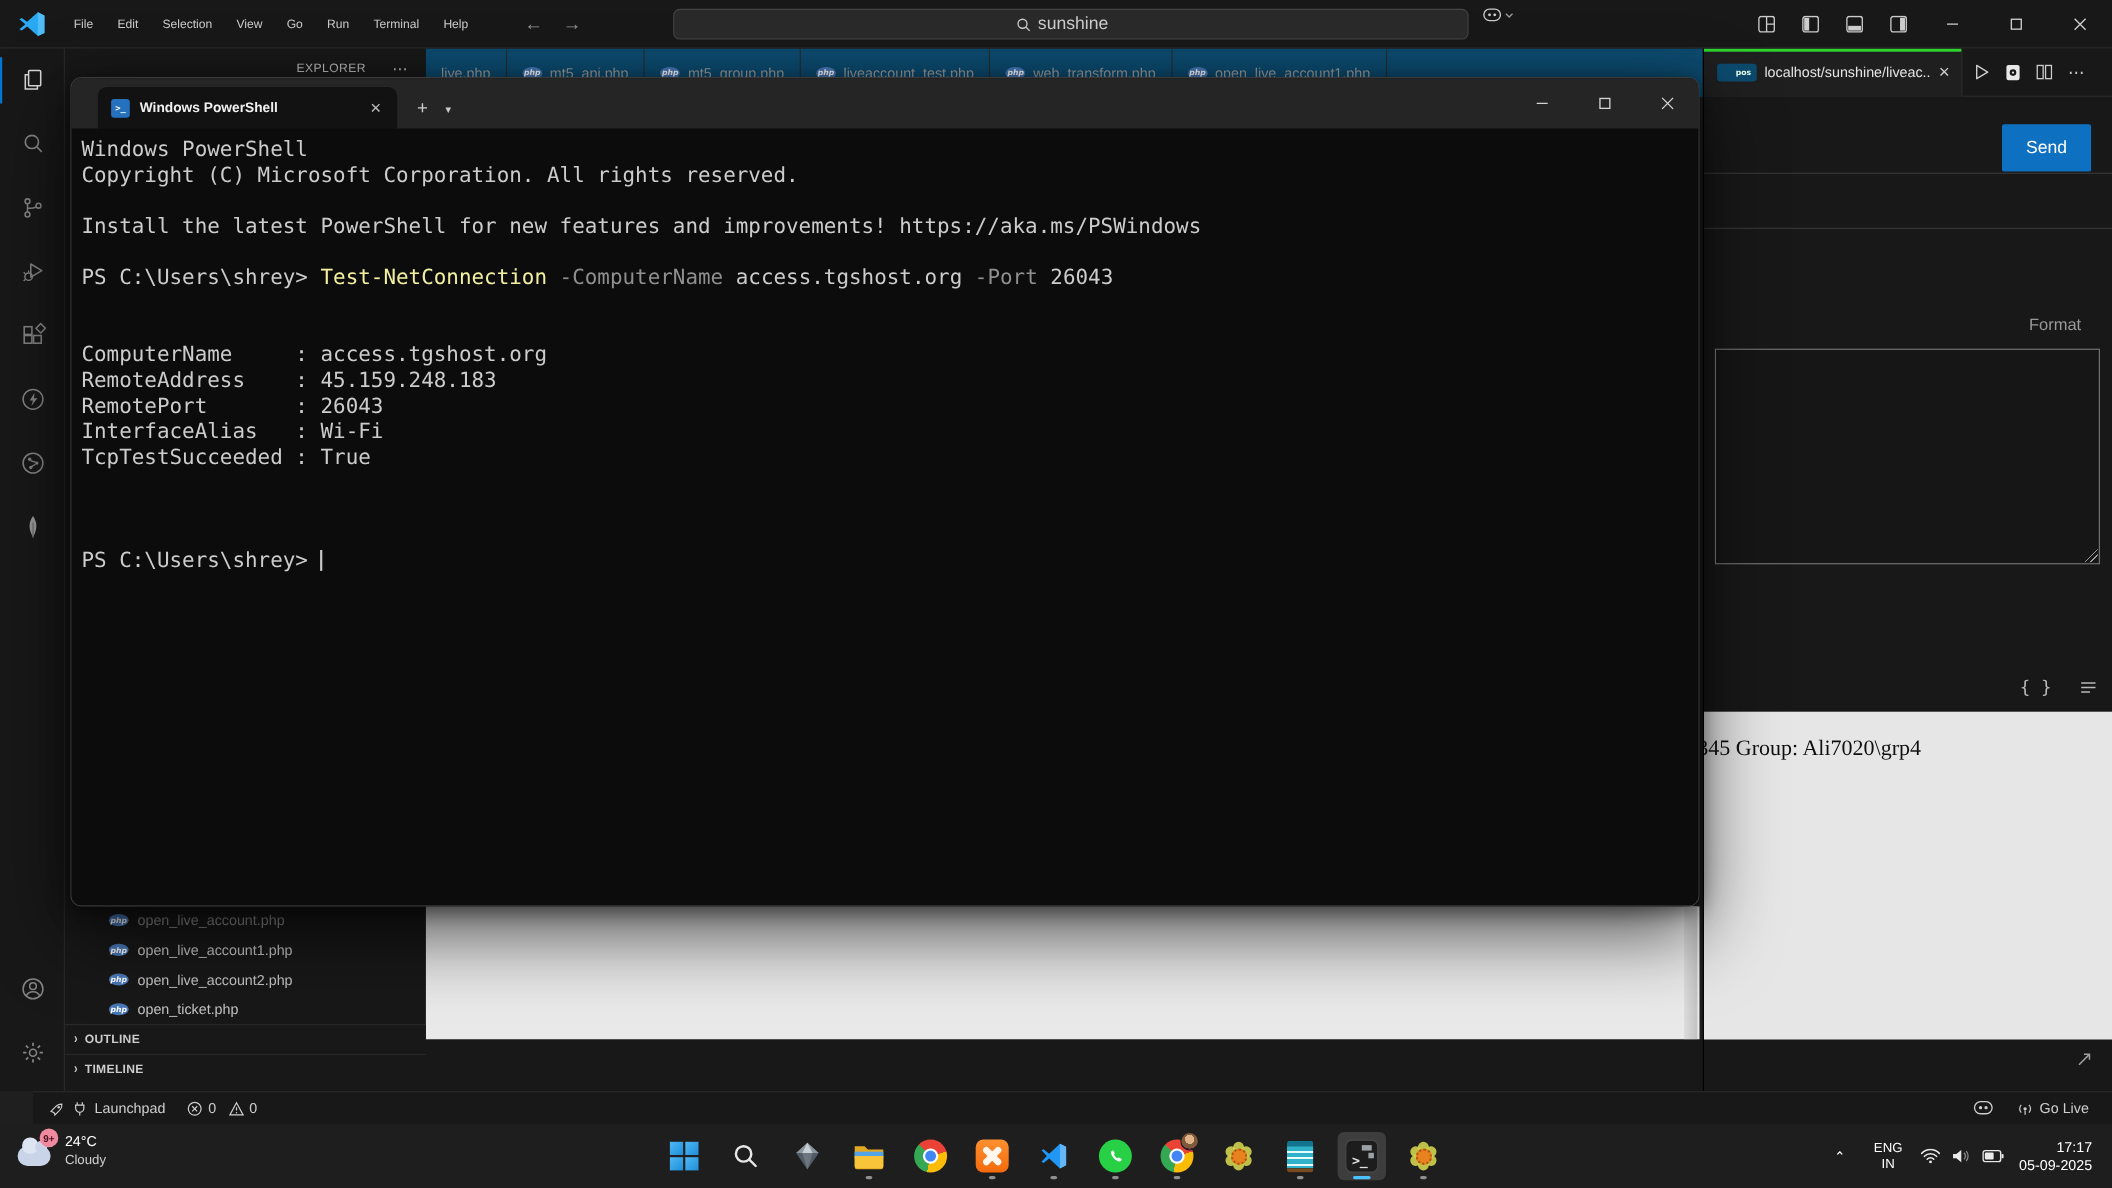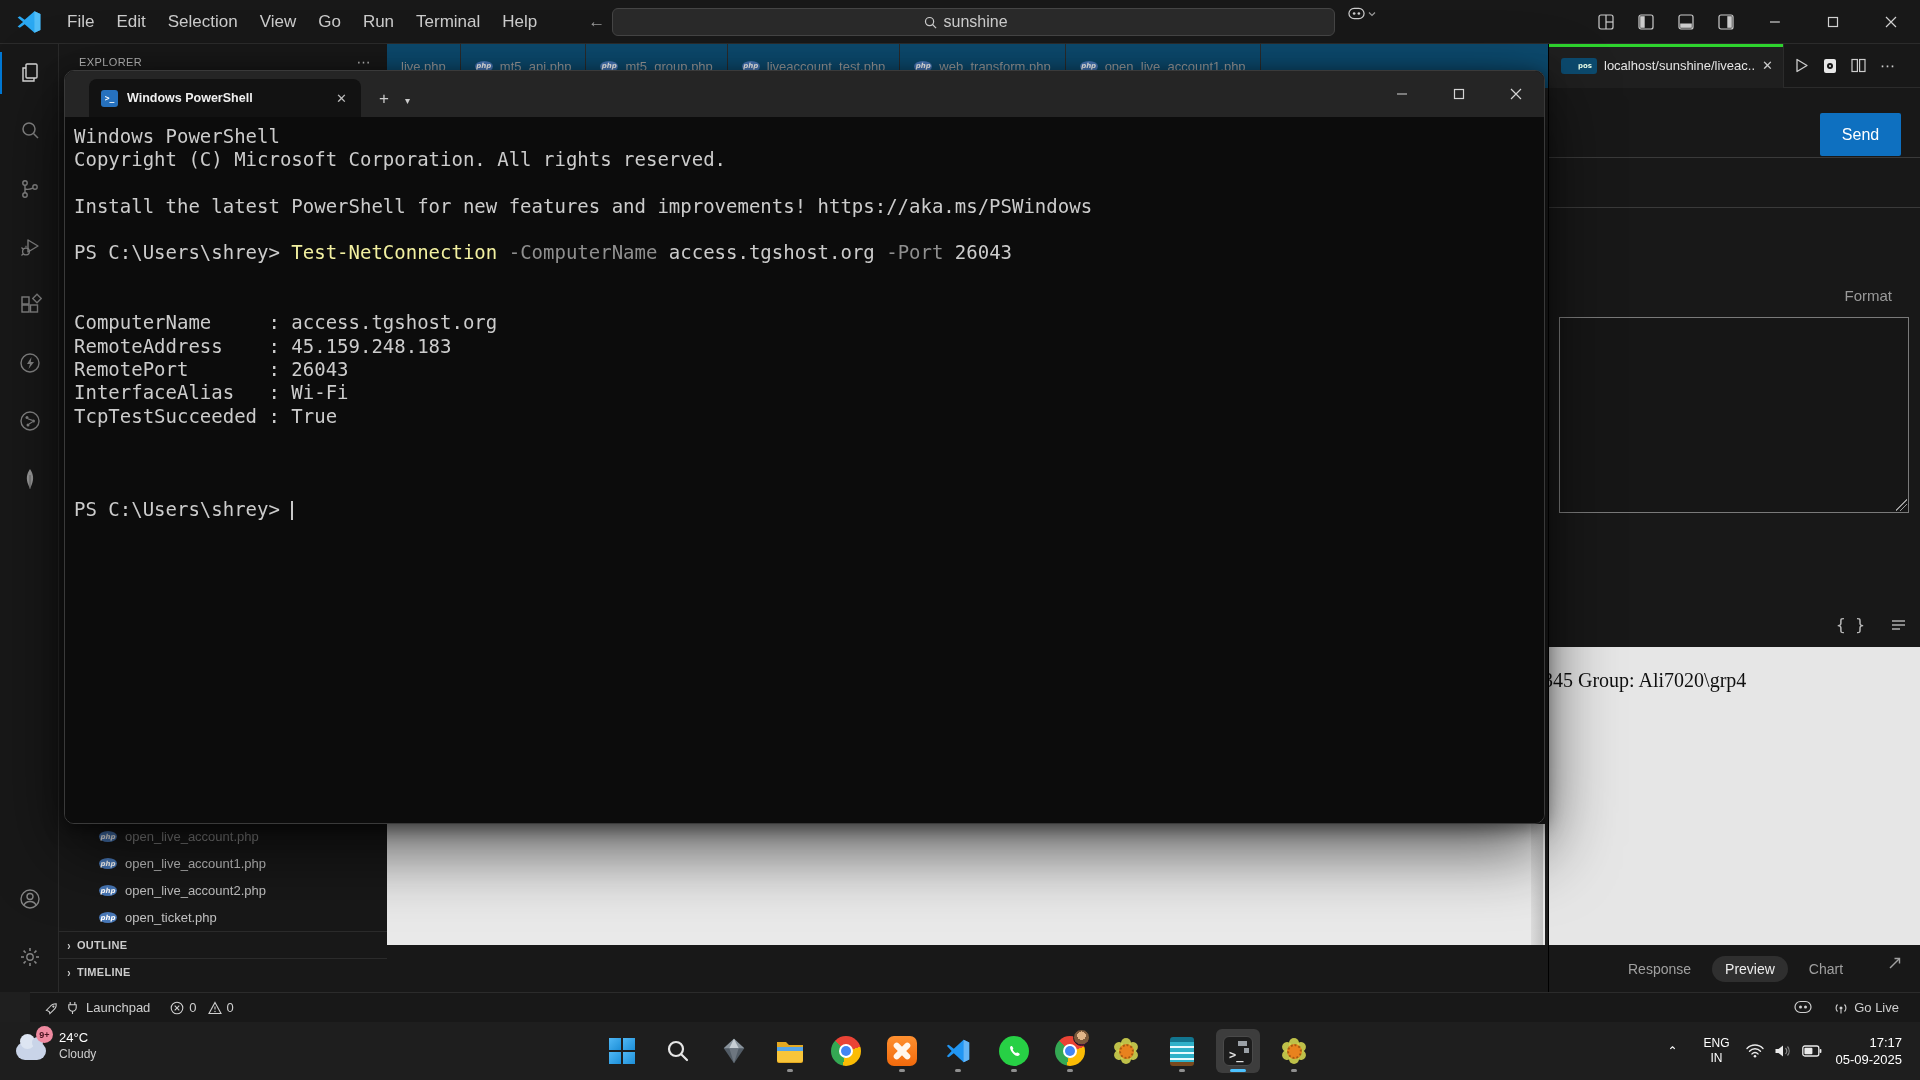--- a/index.html
+++ b/index.html
@@ -3,38 +3,38 @@
 <meta charset="utf-8">
 <style>
   * { margin:0; padding:0; box-sizing:border-box; }
   html,body { width:1920px; height:1080px; background:#000; }
   body { font-family:"Liberation Sans",sans-serif; position:relative; overflow:hidden; }
   .screen { position:absolute; inset:0; width:1920px; height:1080px; background:#1f1f1f; }
 
   
   .titlebar { position:absolute; left:0; top:0; width:1920px; height:44px; background:#181818; display:flex; align-items:center; z-index:10; border-bottom:1px solid #2b2b2b; }
   .vsc-logo { width:26px; height:26px; margin:0 14px 0 16px; }
-  .menu-item { color:#cccccc; font-size:17px; padding:5px 11px; border-radius:5px; cursor:default; }
+  .menu-item { color:#cccccc; font-size:11px; padding:5px 11px; border-radius:5px; cursor:default; }
   .nav-arrows { display:flex; gap:18px; margin-left:40px; color:#9a9a9a; font-size:17px; }
   .search-box { position:absolute; left:612px; top:8px; width:723px; height:28px; background:#2a2a2a; border:1px solid #454545; border-radius:6px; display:flex; align-items:center; justify-content:center; gap:7px; color:#cccccc; }
   .search-box input { background:transparent; border:none; outline:none; color:#cccccc; font-size:16px; width:80px; font-family:"Liberation Sans",sans-serif; }
   .tb-right { position:absolute; right:0; top:0; height:44px; display:flex; align-items:center; }
   .tb-icon { width:30px; height:30px; display:grid; place-items:center; color:#cccccc; margin:0 5px; }
   .copilot-btn { position:absolute; left:1348px; top:7px; display:flex; align-items:center; gap:3px; color:#cccccc; }
   .win-ctl { width:58px; height:44px; display:grid; place-items:center; color:#d0d0d0; }
 
   
   .activitybar { position:absolute; left:0; top:44px; width:59px; height:948px; background:#181818; z-index:5; border-right:1px solid #2b2b2b; }
   .ab-item { width:59px; height:58px; display:grid; place-items:center; position:relative; }
   .ab-item.active::before { content:""; position:absolute; left:0; top:8px; bottom:8px; width:2px; background:#0078d4; }
   .ab-bottom { position:absolute; bottom:6px; left:0; }
 
   
   .sidebar { position:absolute; left:59px; top:44px; width:328px; height:948px; background:#181818; z-index:4; }
-  .sb-header { display:flex; align-items:center; justify-content:space-between; padding:10px 16px 0 20px; color:#bbbbbb; font-size:11px; letter-spacing:.4px;gap:24px; }
+  .sb-header { display:flex; align-items:center; justify-content:flex-end; padding:10px 16px 0 20px; color:#bbbbbb; font-size:11px; letter-spacing:.4px;gap:24px; }
   .file-list { position:absolute; left:0; bottom:61px; width:100%; }
   .file-row { display:flex; align-items:center; gap:8px; height:27px; padding-left:40px; color:#c3c3c3; font-size:13px; }
   .file-row.dim { color:#8a8a8a; }
   .php-pill { width:18px; height:11px; border-radius:50%; background:#4878b8; color:#fff; font:italic bold 7px "DejaVu Sans",sans-serif; display:grid; place-items:center; flex:0 0 auto; }
   .sb-section { position:absolute; left:0; width:100%; height:27px; display:flex; align-items:center; gap:6px; padding-left:8px; color:#cccccc; font-size:11px; font-weight:bold; letter-spacing:.3px; border-top:1px solid #2b2b2b; background:#181818; }
   .chev { color:#cccccc; font-size:11px; transform:scale(.9,1.2); }
 
   
   .editor-area { position:absolute; left:387px; top:44px; width:1161px; height:948px; background:#1f1f1f; z-index:3; }
   .tabstrip { position:absolute; left:0; top:0; right:0; height:44px; background:#0c4a6e; display:flex; }
@@ -398,25 +398,20 @@
       <span class="braces">{&nbsp;}</span>
       <svg width="15" height="12" viewBox="0 0 15 12">
           <line x1="1" y1="2" x2="14" y2="2" stroke="#b9b9b9" stroke-width="1.4"></line>
           <line x1="1" y1="6" x2="14" y2="6" stroke="#b9b9b9" stroke-width="1.4"></line>
           <line x1="1" y1="10" x2="9" y2="10" stroke="#b9b9b9" stroke-width="1.4"></line>
         </svg>
     </div>
     <div class="preview-pane">
       <div class="preview-text">345 Group: Ali7020\grp4</div>
     </div>
-    <div class="result-tabs">
-      <div class="rtab">Response</div>
-      <div class="rtab active">Preview</div>
-      <div class="rtab">Chart</div>
-    </div>
     <svg class="expand-ic" width="18" height="18" viewBox="0 0 18 18">
         <line x1="4" y1="14" x2="13" y2="5" stroke="#a0a0a0" stroke-width="1.4"></line>
         <path d="M8.5 4.5 h5 v5" fill="none" stroke="#a0a0a0" stroke-width="1.4"></path>
       </svg>
   </div>
 
   <div class="ps-window">
     <div class="ps-titlebar">
       <div class="ps-tab">
         <span class="ps-ico">&gt;_</span>

